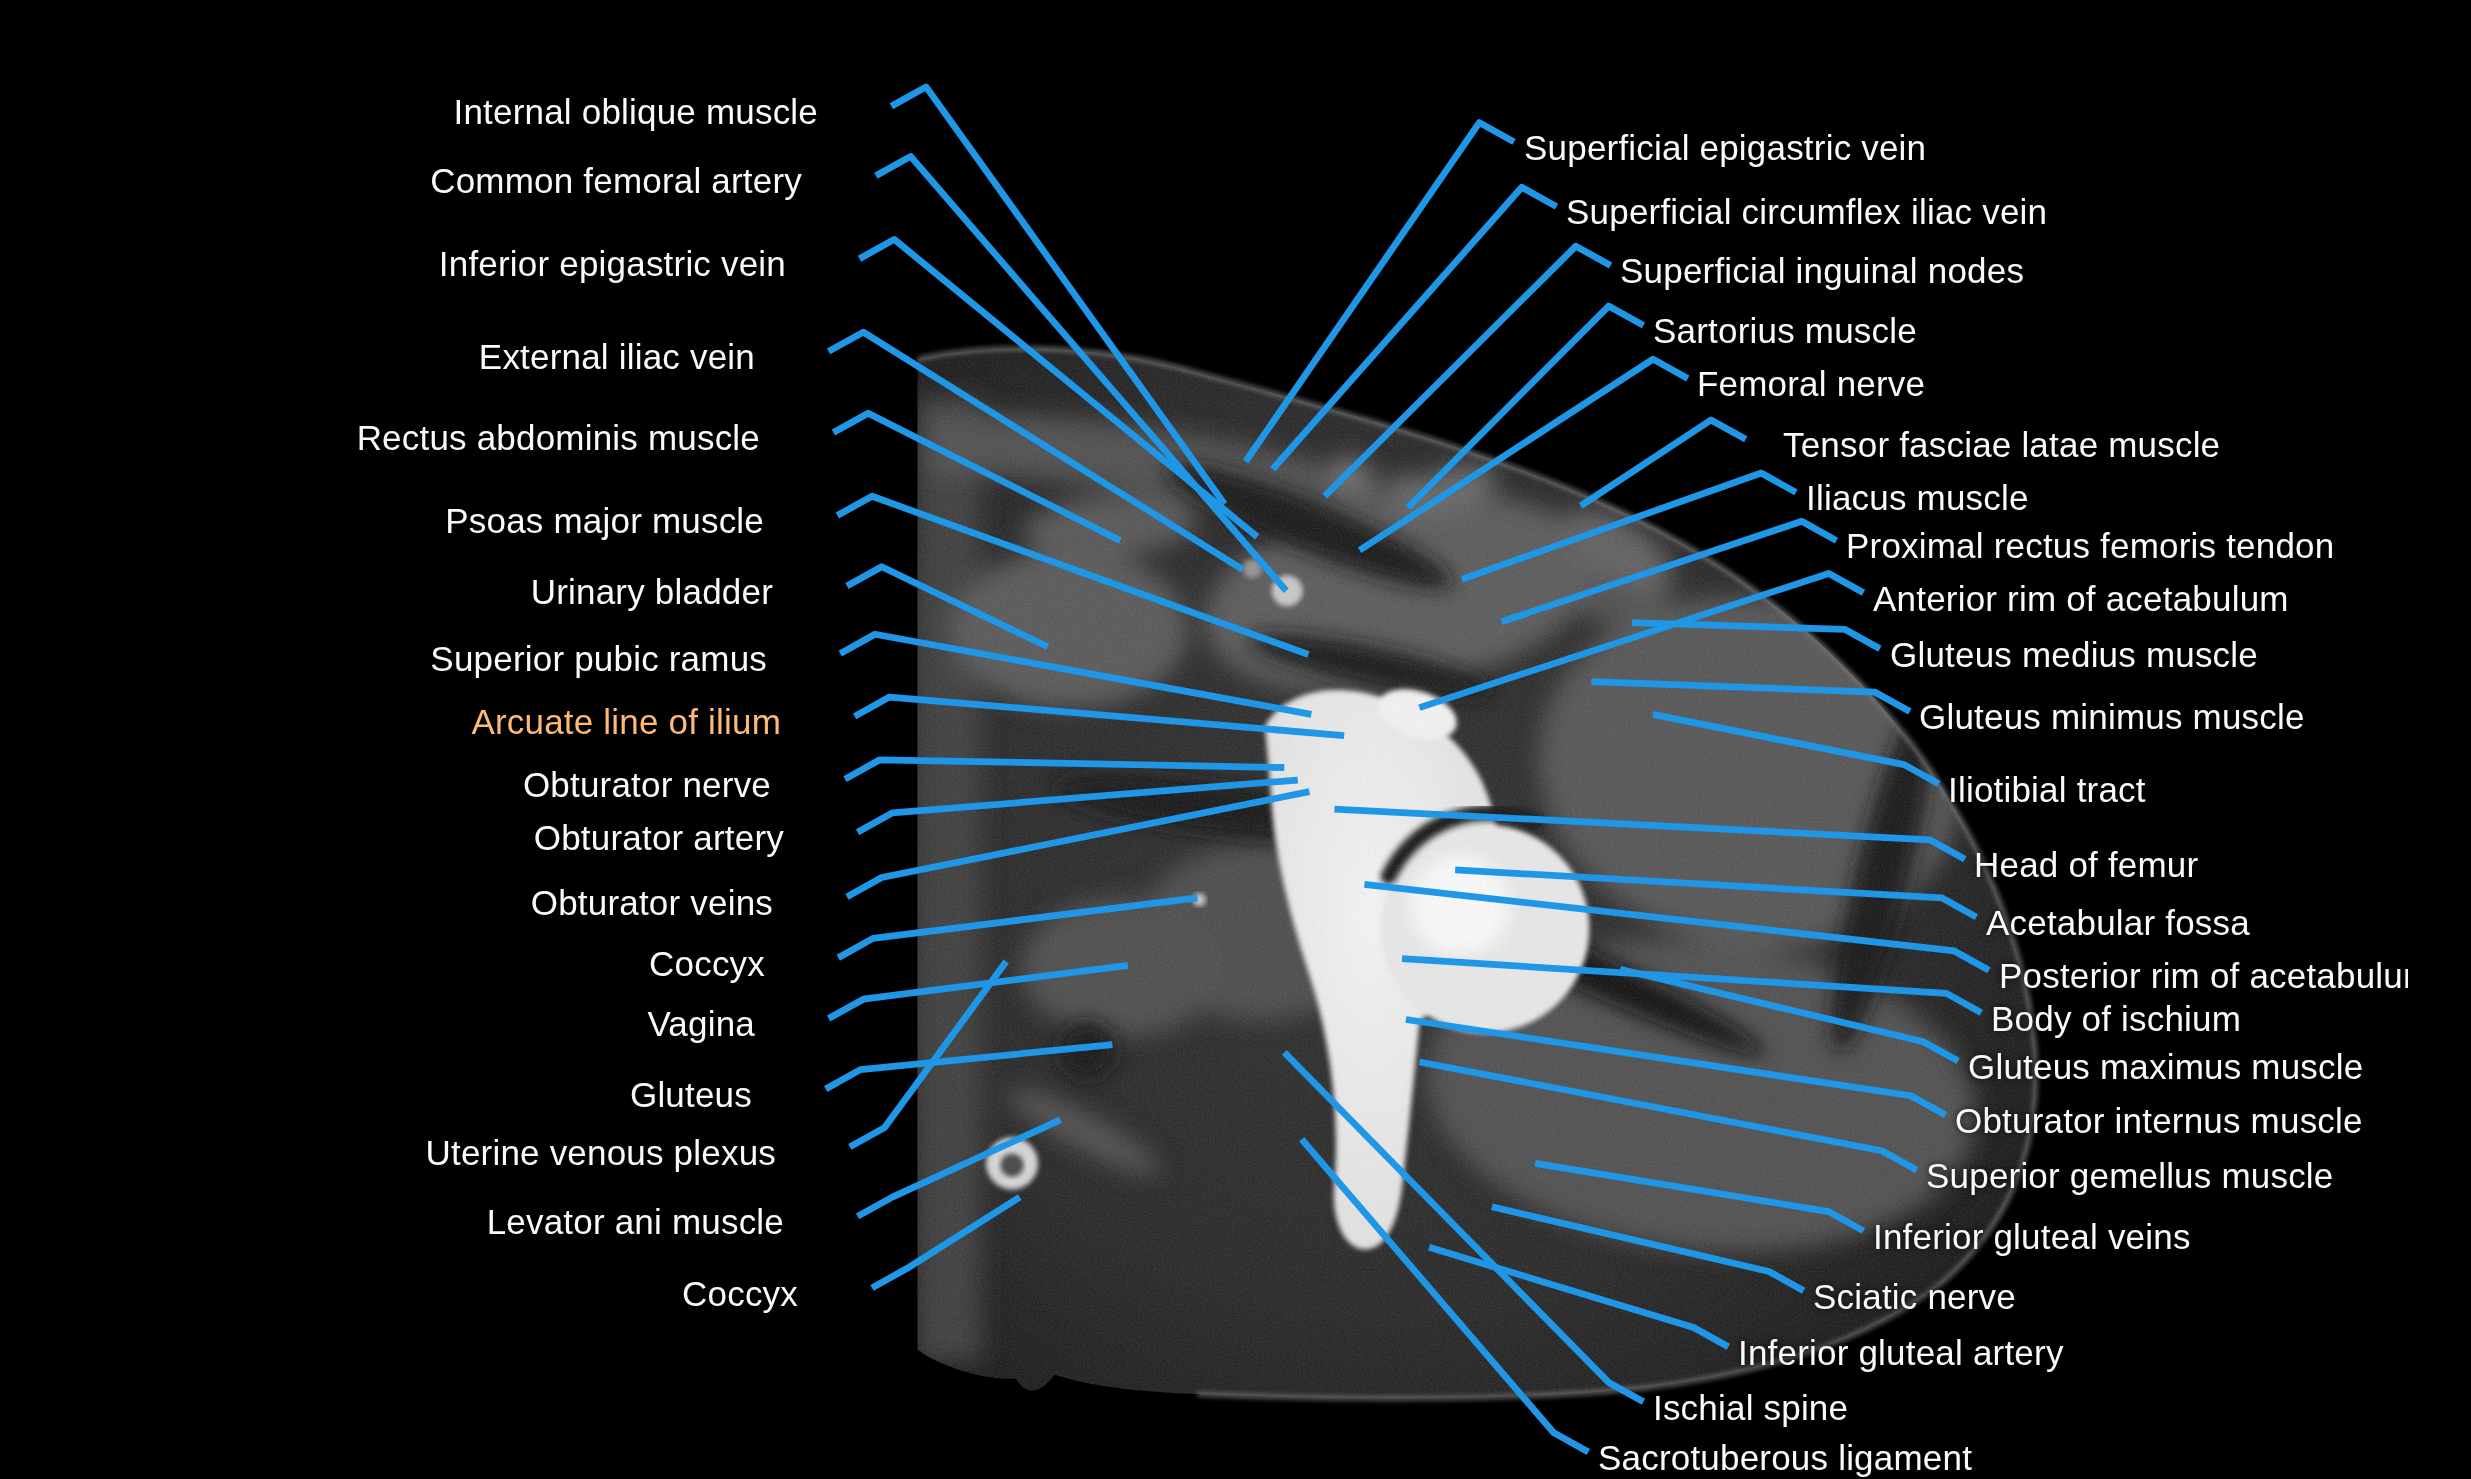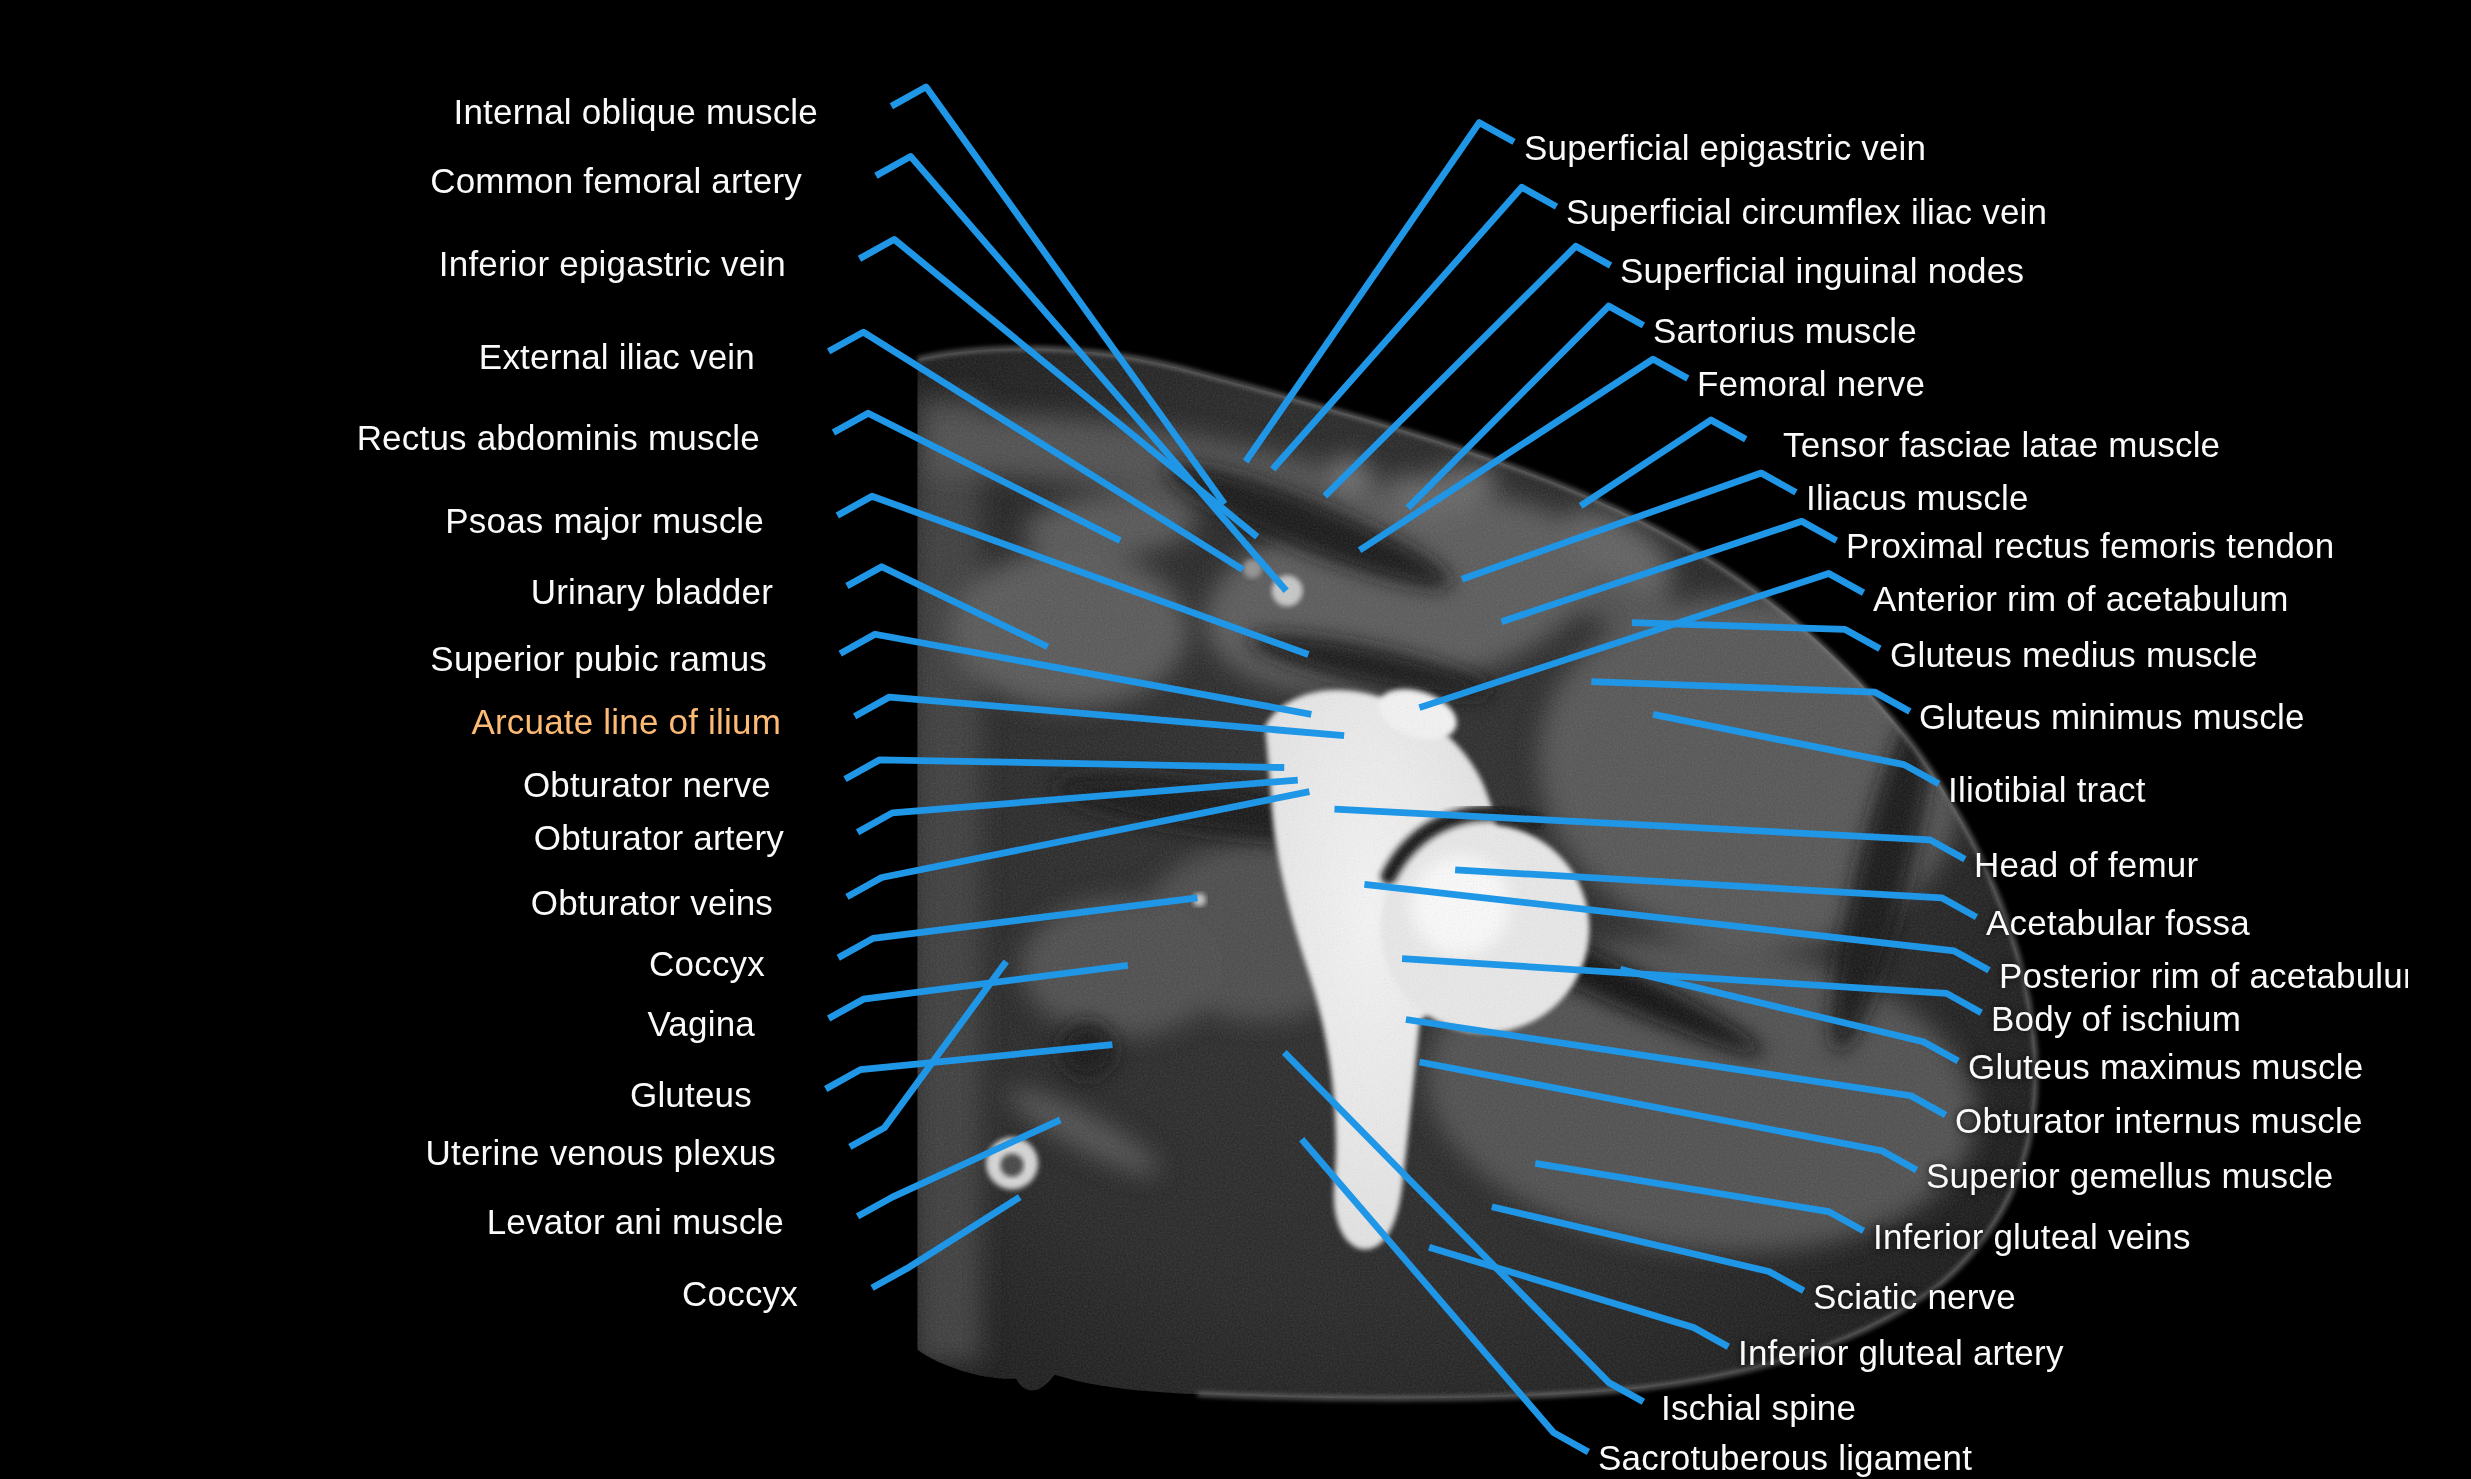--- a/index.html
+++ b/index.html
@@ -214,18 +214,18 @@
       <div class="label right" style="top: 867px; left: 1974px; color: rgb(250, 250, 250);">Head of femur</div>
       <div class="label right" style="top: 925px; left: 1986px; color: rgb(250, 250, 250);">Acetabular fossa</div>
       <div class="label right" style="top: 978px; left: 1999px; color: rgb(250, 250, 250);">Posterior rim of acetabulum</div>
       <div class="label right" style="top: 1021px; left: 1991px; color: rgb(250, 250, 250);">Body of ischium</div>
       <div class="label right" style="top: 1069px; left: 1968px; color: rgb(250, 250, 250);">Gluteus maximus muscle</div>
       <div class="label right" style="top: 1123px; left: 1955px; color: rgb(250, 250, 250);">Obturator internus muscle</div>
       <div class="label right" style="top: 1178px; left: 1926px; color: rgb(250, 250, 250);">Superior gemellus muscle</div>
       <div class="label right" style="top: 1239px; left: 1873px; color: rgb(250, 250, 250);">Inferior gluteal veins</div>
       <div class="label right" style="top: 1299px; left: 1813px; color: rgb(250, 250, 250);">Sciatic nerve</div>
       <div class="label right" style="top: 1355px; left: 1738px; color: rgb(250, 250, 250);">Inferior gluteal artery</div>
-      <div class="label right" style="top: 1410px; left: 1653px; color: rgb(250, 250, 250); margin-left: 8px;">Ischial spine</div>
+      <div class="label right" style="top: 1410px; left: 1653px; color: rgb(250, 250, 250);">Ischial spine</div>
       <div class="label right" style="top: 1460px; left: 1598px; color: rgb(250, 250, 250);">Sacrotuberous ligament</div>
     </div>
 
 </div>
 
 
 </body></html>

